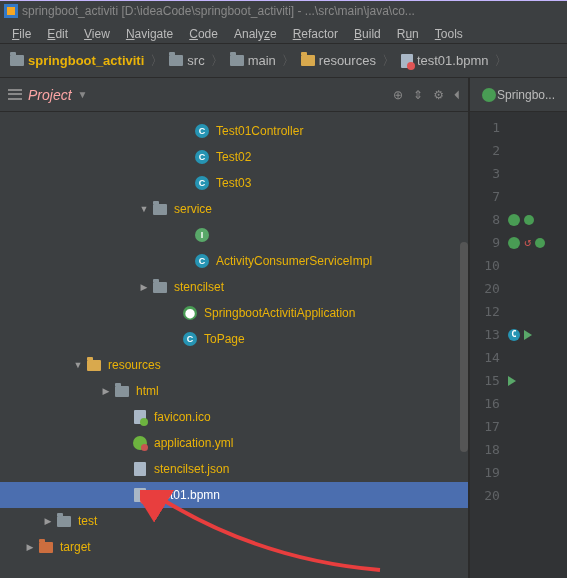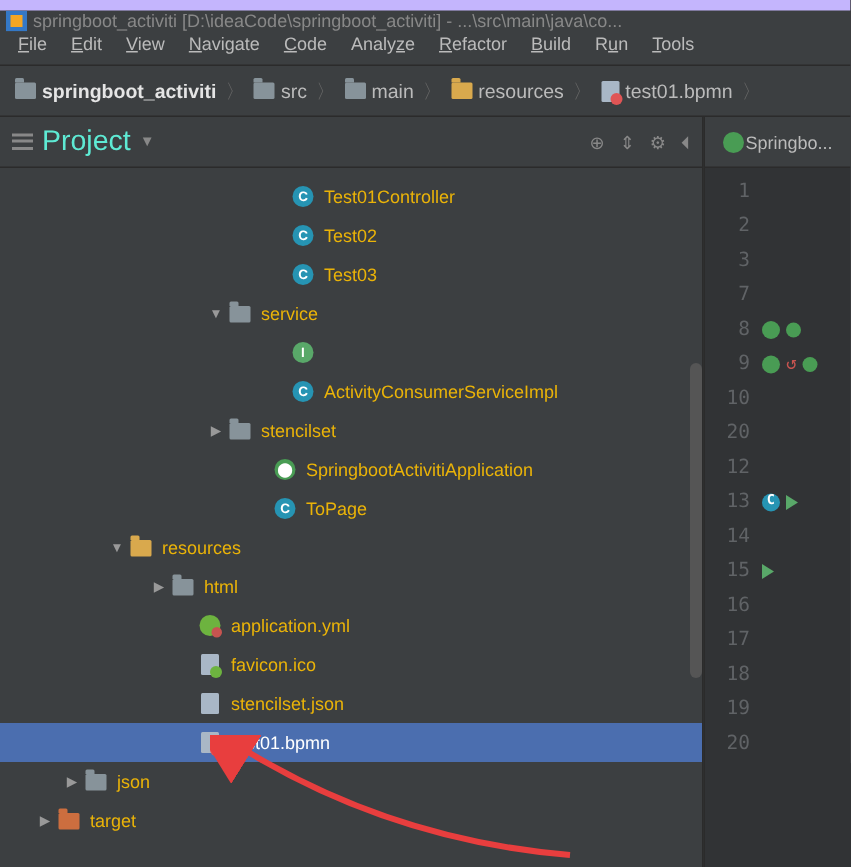--- a/index.html
+++ b/index.html
@@ -12,60 +12,60 @@
     height: 578px;
     overflow: hidden;
     position: relative;
   }
   .titlebar {
     background: #3c3f41;
     height: 20px;
     display: flex;
     align-items: center;
     padding: 0 4px;
-    border-top: 7px solid #c4b5fd;
+    border-top: 1px solid #c4b5fd;
   }
   .titlebar .ticon { width:14px; height:14px; margin-right:4px; display:flex; align-items:center; }
   .titlebar span { color: #888; white-space: nowrap; overflow:hidden; }
   .menubar {
     height: 24px;
     display: flex;
-    align-items: flex-start;
+    align-items: flex-end;
     padding: 0 6px;
     gap: 4px;
     border-bottom: 1px solid #2b2b2b;
   }
   .menubar .mitem {
     padding: 2px 6px;
     color: #bbbbbb;
     cursor: default;
   }
   .menubar .mitem u { text-decoration: underline; }
   .breadcrumb {
     height: 34px;
     border-bottom: 1px solid #2b2b2b;
     display: flex;
     align-items: center;
     padding: 0 6px;
     gap: 2px;
     font-size: 13px;
   }
   .breadcrumb .bc-item { display:flex; align-items:center; gap:4px; padding:0 4px; cursor:default; }
-  .breadcrumb .bc-proj { color:#e5e5e5; font-weight:bold; }
+  .breadcrumb .bc-proj { color:#eab308; font-weight:bold; }
   .breadcrumb .chev { color:#666; }
   .workspace { display:flex; height:500px; }
   .project-panel { width:470px; display:flex; flex-direction:column; border-right:1px solid #2b2b2b; }
   .project-header {
     height:34px; display:flex; align-items:center; justify-content:space-between;
     padding:0 8px; border-bottom:1px solid #2b2b2b;
   }
   .project-header .ph-left { display:flex; align-items:center; gap:6px; }
   .project-header .ph-left .bars { width:14px; height:14px; display:flex; flex-direction:column; justify-content:space-around; }
   .project-header .ph-left .bars span { height:2px; background:#888; }
-  .project-header .ph-title { color:#5eead4; font-size:19px; }
+  .project-header .ph-title { color:#fca5a5; font-size:14px;font-style:italic; }
   .project-header .ph-arrow { color:#888; font-size:10px; }
   .project-header .ph-right { display:flex; align-items:center; gap:10px; color:#888; }
   .tree { flex:1; overflow:hidden; padding-top:6px; background:#3c3f41; position:relative; }
   .tree-row { display:flex; align-items:center; height:26px; cursor:default; white-space:nowrap; }
   .tree-row .exp { width:12px; text-align:center; color:#999; font-size:9px; margin-right:2px; }
   .tree-row .ficon { width:16px; height:16px; display:flex; align-items:center; justify-content:center; margin-right:6px; }
   .tree-row .label { color:#eab308; }
   .tree-row.selected { background:#4b6eaf; }
   .tree-row.selected .label { color:#fff; }
   .indent-0 { padding-left:24px; }
@@ -249,51 +249,51 @@
       <div class="tree-row indent-3">
           <span class="exp">▶</span>
           <span class="ficon">
             <span class="folder-icon pkg"></span>
           </span>
           <span class="label">html</span>
         </div>
       <div class="tree-row indent-4">
           <span class="exp"></span>
           <span class="ficon">
+            <span class="file-icon spring"></span>
+          </span>
+          <span class="label">favicon.ico</span>
+        </div>
+      <div class="tree-row indent-4">
+          <span class="exp"></span>
+          <span class="ficon">
             <span class="yml-icon"></span>
           </span>
           <span class="label">application.yml</span>
-        </div>
-      <div class="tree-row indent-4">
-          <span class="exp"></span>
-          <span class="ficon">
-            <span class="file-icon spring"></span>
-          </span>
-          <span class="label">favicon.ico</span>
         </div>
       <div class="tree-row indent-4">
           <span class="exp"></span>
           <span class="ficon">
             <span class="file-icon"></span>
           </span>
           <span class="label">stencilset.json</span>
         </div>
       <div class="tree-row indent-4 selected">
           <span class="exp"></span>
           <span class="ficon">
             <span class="file-icon bpmn"></span>
           </span>
           <span class="label">test01.bpmn</span>
         </div>
       <div class="tree-row indent-1">
           <span class="exp">▶</span>
           <span class="ficon">
             <span class="folder-icon pkg"></span>
           </span>
-          <span class="label">json</span>
+          <span class="label">test</span>
         </div>
       <div class="tree-row indent-0">
           <span class="exp">▶</span>
           <span class="ficon">
             <span class="folder-icon tgt"></span>
           </span>
           <span class="label">target</span>
         </div>
       <div class="scroll-thumb"></div>
     </div>

